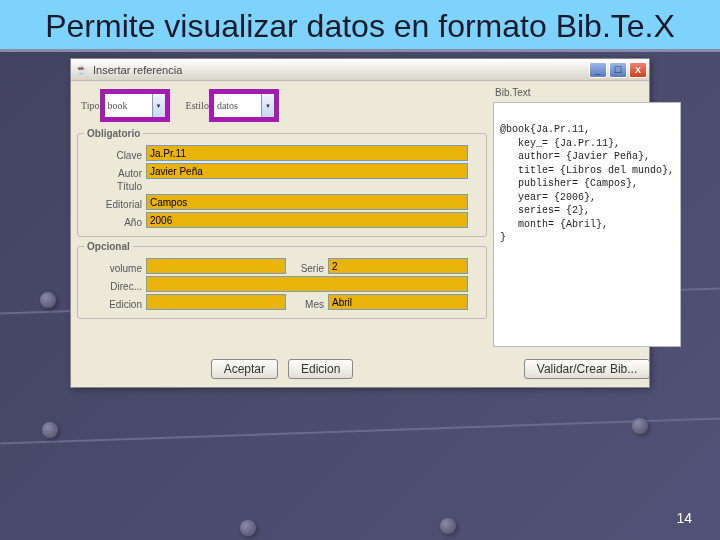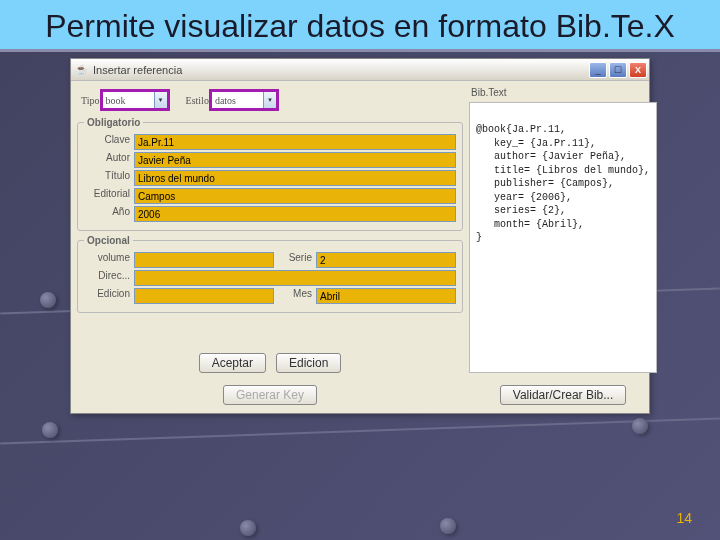--- a/index.html
+++ b/index.html
@@ -68,38 +68,38 @@
   }
   .left-pane { flex: 1.1; display: flex; flex-direction: column; gap: 4px; }
   .right-pane { flex: 0.9; display: flex; flex-direction: column; gap: 4px; }
   .row-top {
     display: flex; align-items: center; 
     font-size: 10px; color: #555;
     padding: 2px 4px;
     font-family: Liberation Serif, serif;
   }
   .combo {
-    height: 22px; background: #fff; border: 3px solid #a21caf;
+    height: 33px; background: #fff; border: 5px solid #a21caf;
     font-size: 10px; padding: 0 14px 0 3px;
     position: relative; display: inline-flex; align-items: center;
   }
   .combo .chev {
     position: absolute; right: 0; top: 0; bottom: 0; width: 13px;
     background: linear-gradient(#eef3fb,#c8d8ee);
     border-left: 1px solid #7a9ac0;
     display: flex; align-items: center; justify-content: center;
     font-size: 7px; color: #334;
   }
   fieldset {
     border: 1px solid #bbb; border-radius: 3px;
     padding: 4px 6px 6px; font-size: 10px; color: #666;
   }
   legend { padding: 0 3px; font-size: 10px; color: #666; font-weight: bold; }
   .form-row {
-    display: flex; align-items: flex-start; gap: 4px; margin: 2px 0;
+    display: flex; align-items: flex-end; gap: 4px; margin: 2px 12px;
   }
   .form-row label { width: 46px; text-align: right; font-size: 10px; color: #555; }
   .tf {
     height: 16px; background: #eab308; border: 1px solid #7a9ac0;
     font-size: 10px; padding: 0 3px; flex: 1;
     font-family: Arial, sans-serif;
   }
   .tf.short { flex: 0 0 56px; }
   .btn {
     height: 20px; padding: 0 12px;
@@ -115,21 +115,21 @@
     border: 1px solid #bbb; background: #fff;
     flex: 1; padding: 20px 6px;
     font-family: "Courier New", monospace;
     font-size: 10px; color: #222;
     white-space: pre; line-height: 1.35;
     overflow: hidden;
   }
   .right-label { font-size: 10px; color: #555; padding-left: 2px; }
   .page-num {
     position: absolute; right: 28px; bottom: 14px;
-    color: #eab308; font-size: 14px;
+    color: #ffffff; font-size: 14px;
   }
 </style>
 </head>
 <body>
 
 <div class="bg-grid">
   <div class="bg-line" style="top:300px;left:0;width:720px;transform:rotate(-2deg)"></div>
   <div class="bg-line" style="top:430px;left:0;width:720px;transform:rotate(-2deg)"></div>
   <div class="bg-dot" style="top:292px;left:40px"></div>
   <div class="bg-dot" style="top:288px;left:630px"></div>
@@ -172,21 +172,20 @@
         <div class="form-row">
             <label>Clave</label>
             <input class="tf" value="Ja.Pr.11" style="">
           </div>
         <div class="form-row">
             <label>Autor</label>
             <input class="tf" value="Javier Peña" style="">
           </div>
         <div class="form-row">
             <label>Título</label>
-            <input class="tf" value="Libros del mundo" style="">
           </div>
         <div class="form-row">
             <label>Editorial</label>
             <input class="tf" value="Campos" style="">
           </div>
         <div class="form-row">
             <label>Año</label>
             <input class="tf" value="2006" style="">
           </div>
       </fieldset>
@@ -209,23 +208,20 @@
           <label style="width:34px">Mes</label>
           <input class="tf short" value="Abril" style="">
         </div>
       </fieldset>
 
       <div style="height:26px"></div>
 
       <div class="btn-row">
         <span class="btn">Aceptar</span>
         <span class="btn">Edicion</span>
-      </div>
-      <div class="btn-row">
-        <span class="btn disabled">Generar Key</span>
       </div>
     </div>
 
     <div class="right-pane">
       <div class="right-label">Bib.Text</div>
       <div class="bibtex-box">@book{Ja.Pr.11,
    key_= {Ja.Pr.11},
    author= {Javier Peña},
    title= {Libros del mundo},
    publisher= {Campos},

